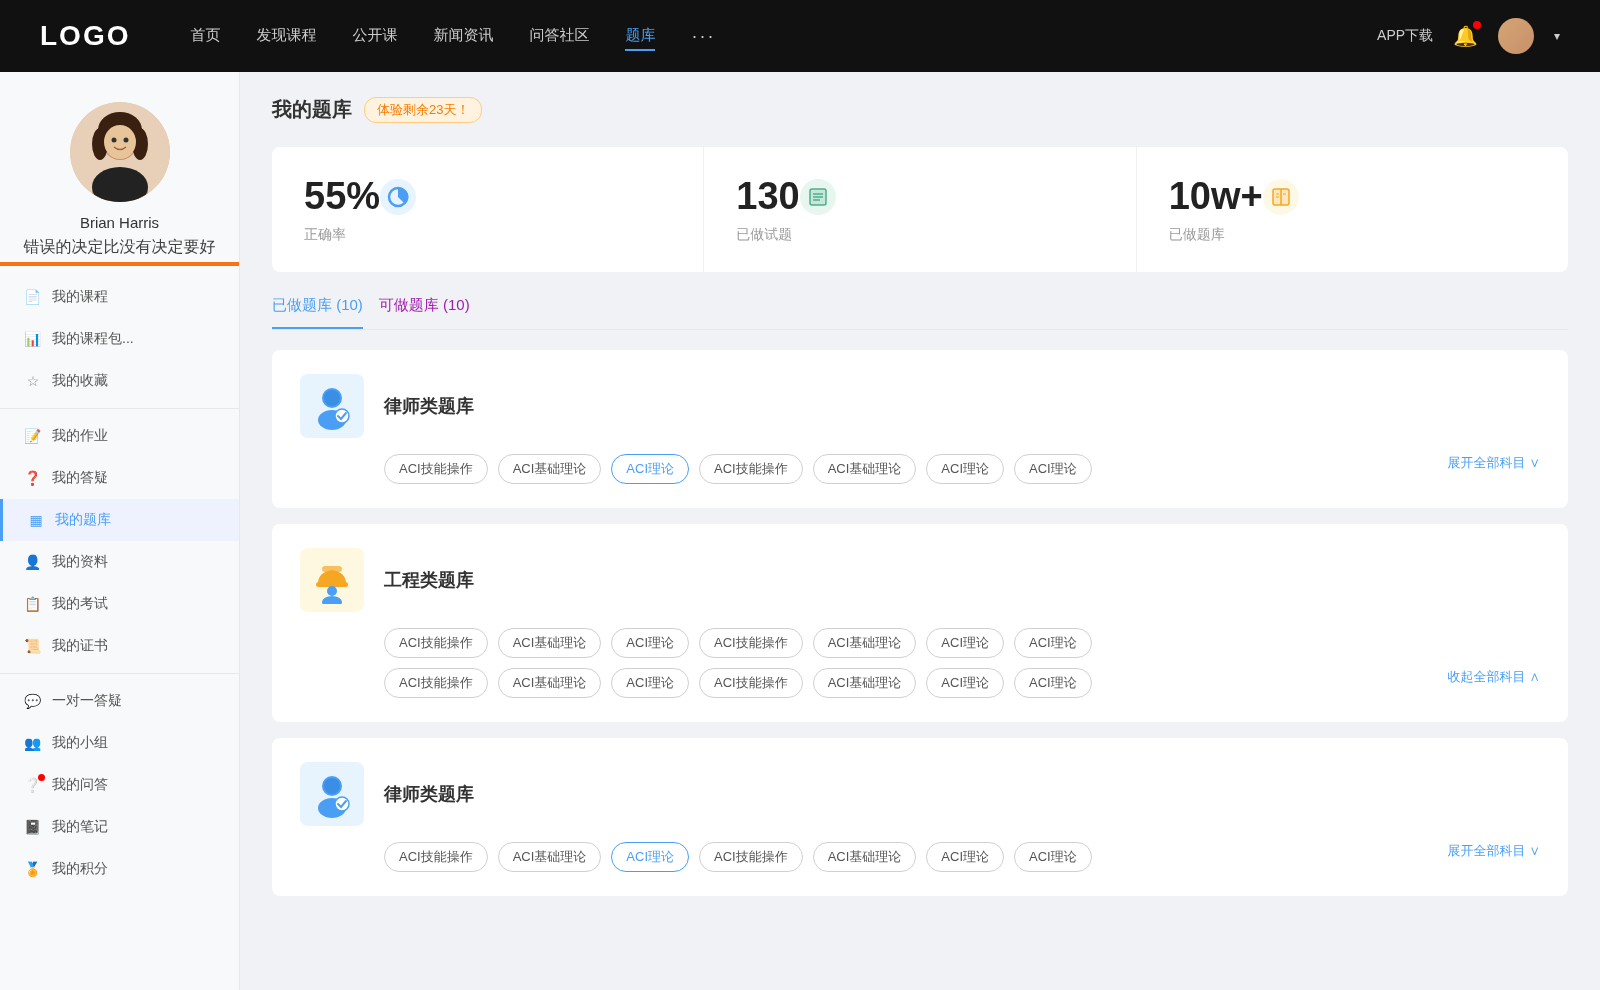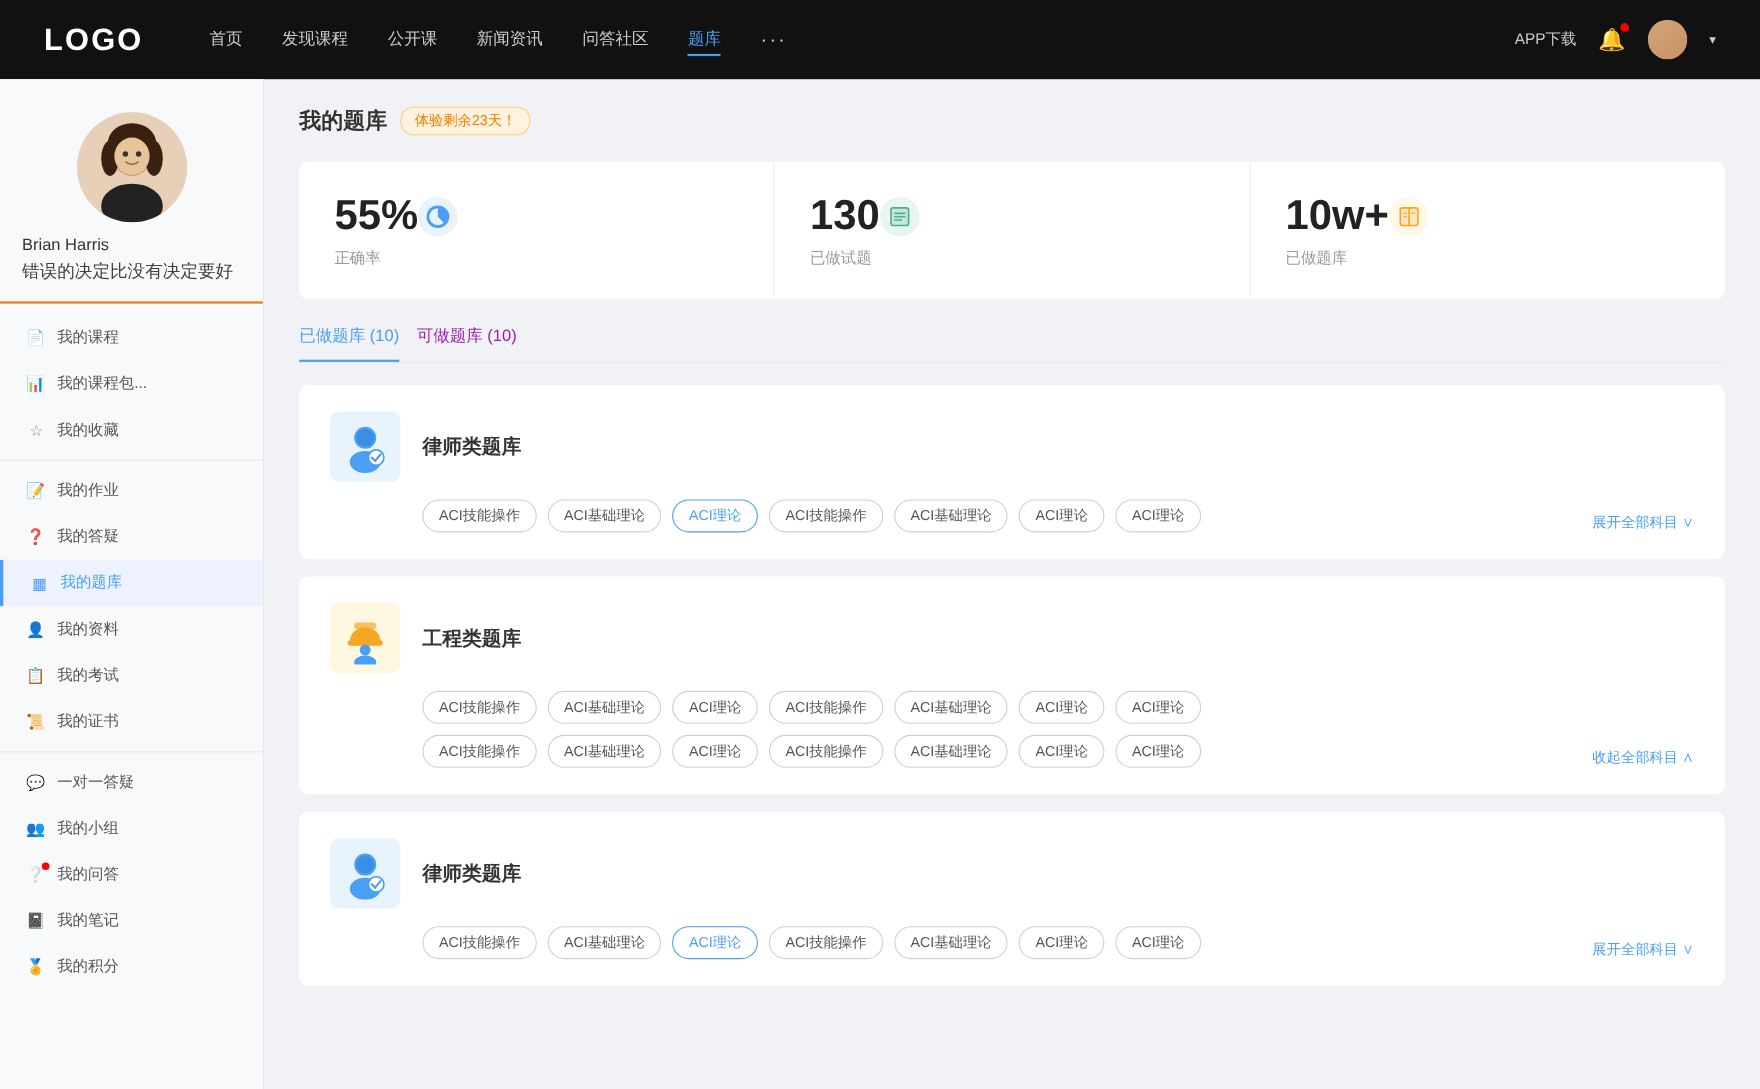--- a/index.html
+++ b/index.html
@@ -18,21 +18,21 @@
     .bell-dot { position: absolute; top: -3px; right: -3px; width: 8px; height: 8px; background: red; border-radius: 50%; }
     .avatar { width: 36px; height: 36px; border-radius: 50%; background: #888; overflow: hidden; display: flex; align-items: center; justify-content: center; }
     .avatar-img { width: 100%; height: 100%; object-fit: cover; background: linear-gradient(135deg, #d4a574, #c8906a); }
     .dropdown-arrow { color: #ccc; font-size: 12px; }
 
     
     .main-layout { display: flex; height: calc(990px - 72px); }
 
     
     .sidebar { width: 240px; background: #f8f9fa; border-right: 1px solid #e8e8e8; padding: 0; overflow-y: auto; }
-    .profile-section { padding: 30px 20px 16px; text-align: left; border-bottom: 2px solid #f97316; }
+    .profile-section { padding: 30px 20px 4px; text-align: center; border-bottom: 4px solid #f97316; }
     .profile-avatar { width: 100px; height: 100px; border-radius: 50%; margin: 0 auto 12px; overflow: hidden; background: linear-gradient(135deg, #e8d5c4, #d4b89a); display: flex; align-items: center; justify-content: center; }
     .profile-name { font-size: 15px; color: #333; font-weight: 500; margin-bottom: 6px; }
     .profile-motto { font-size: 16px; color: #404040; }
     .sidebar-menu { padding: 10px 0; }
     .menu-item { display: flex; align-items: center; gap: 10px; padding: 12px 24px; cursor: pointer; color: #555; font-size: 14px; }
     .menu-item.active { color: #4a9ff5; background: #eef2ff; border-left: 3px solid #4a9ff5; }
     .menu-icon { width: 18px; height: 18px; display: flex; align-items: center; justify-content: center; font-size: 14px; color: #888; }
     .menu-item.active .menu-icon { color: #4a9ff5; }
     .menu-separator { height: 1px; background: #e8e8e8; margin: 6px 0; }
 
@@ -58,21 +58,21 @@
     
     .tabs-row { display: flex; gap: 16px; margin-bottom: 20px; border-bottom: 1px solid #e8e8e8; }
     .tab { font-size: 15px; color: #a21caf; padding-bottom: 12px; cursor: pointer; }
     .tab.active { color: #4a9ff5; border-bottom: 2px solid #4a9ff5; font-weight: 500; }
 
     
     .qbank-card { background: white; border-radius: 8px; margin-bottom: 16px; padding: 24px 28px; }
     .qbank-header { display: flex; align-items: center; gap: 20px; margin-bottom: 16px; }
     .qbank-icon { width: 64px; height: 64px; border-radius: 8px; background: #e8f4fd; display: flex; align-items: center; justify-content: center; }
     .qbank-title { font-size: 18px; font-weight: 600; color: #333; }
-    .tags-row { display: flex; flex-wrap: wrap; gap: 10px; padding-left: 84px; align-items: flex-end; }
+    .tags-row { display: flex; flex-wrap: wrap; gap: 10px; padding-left: 84px; align-items: flex-start; }
     .tag { padding: 5px 14px; border-radius: 16px; border: 1px solid #d0d0d0; font-size: 13px; color: #555; cursor: pointer; }
     .tag.active { border-color: #4a9ff5; color: #4a9ff5; }
     .expand-btn { margin-left: auto; color: #4a9ff5; font-size: 13px; cursor: pointer; }
     .collapse-btn { margin-left: auto; color: #4a9ff5; font-size: 13px; cursor: pointer; }
 
     
     ::-webkit-scrollbar { width: 6px; }
     ::-webkit-scrollbar-track { background: #f0f0f0; }
     ::-webkit-scrollbar-thumb { background: #ccc; border-radius: 3px; }
   </style>

